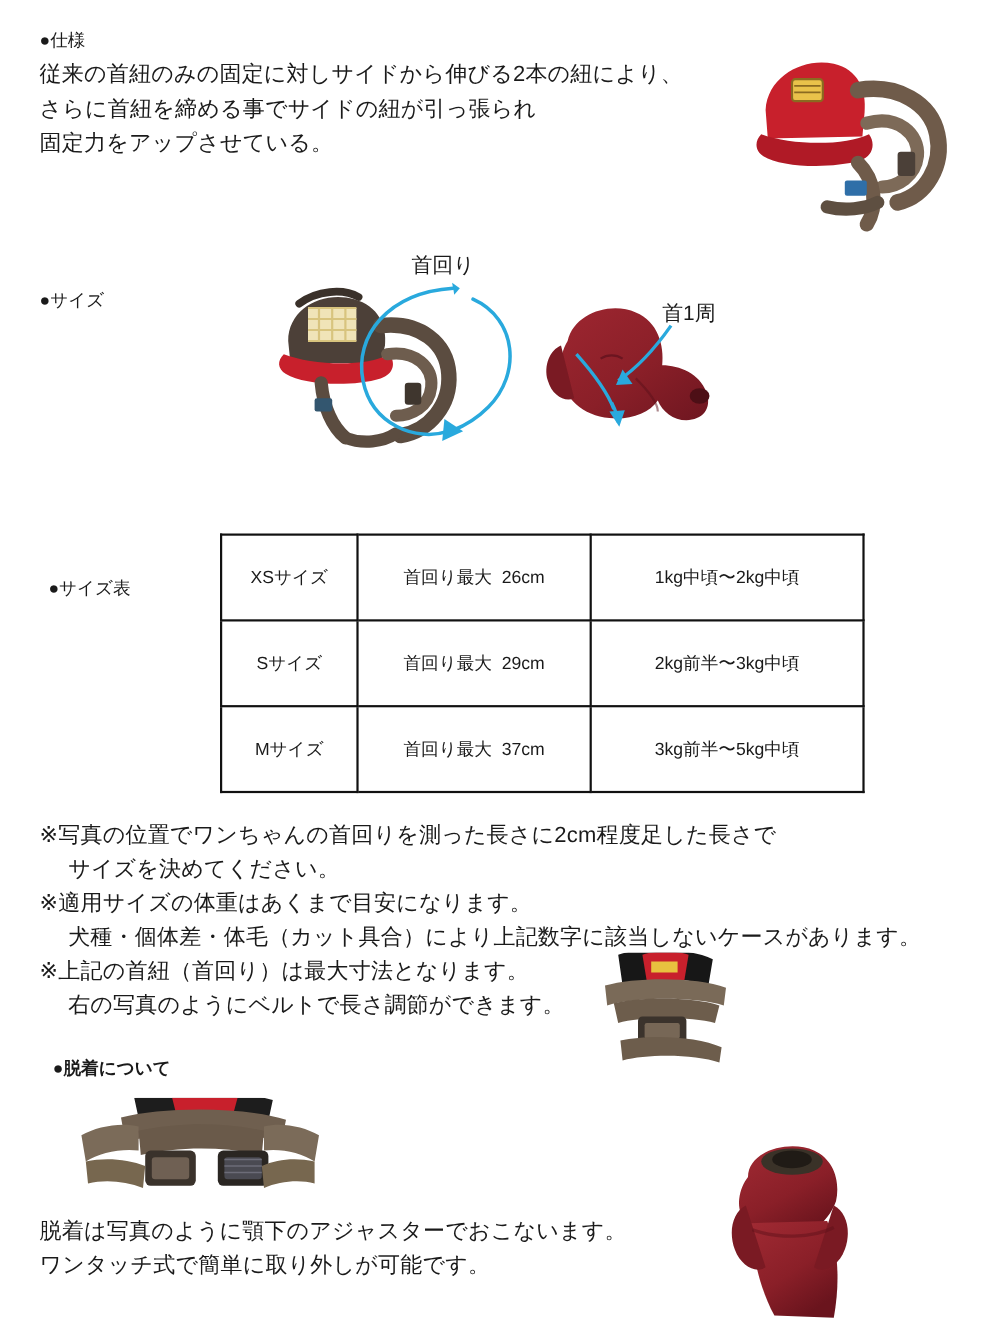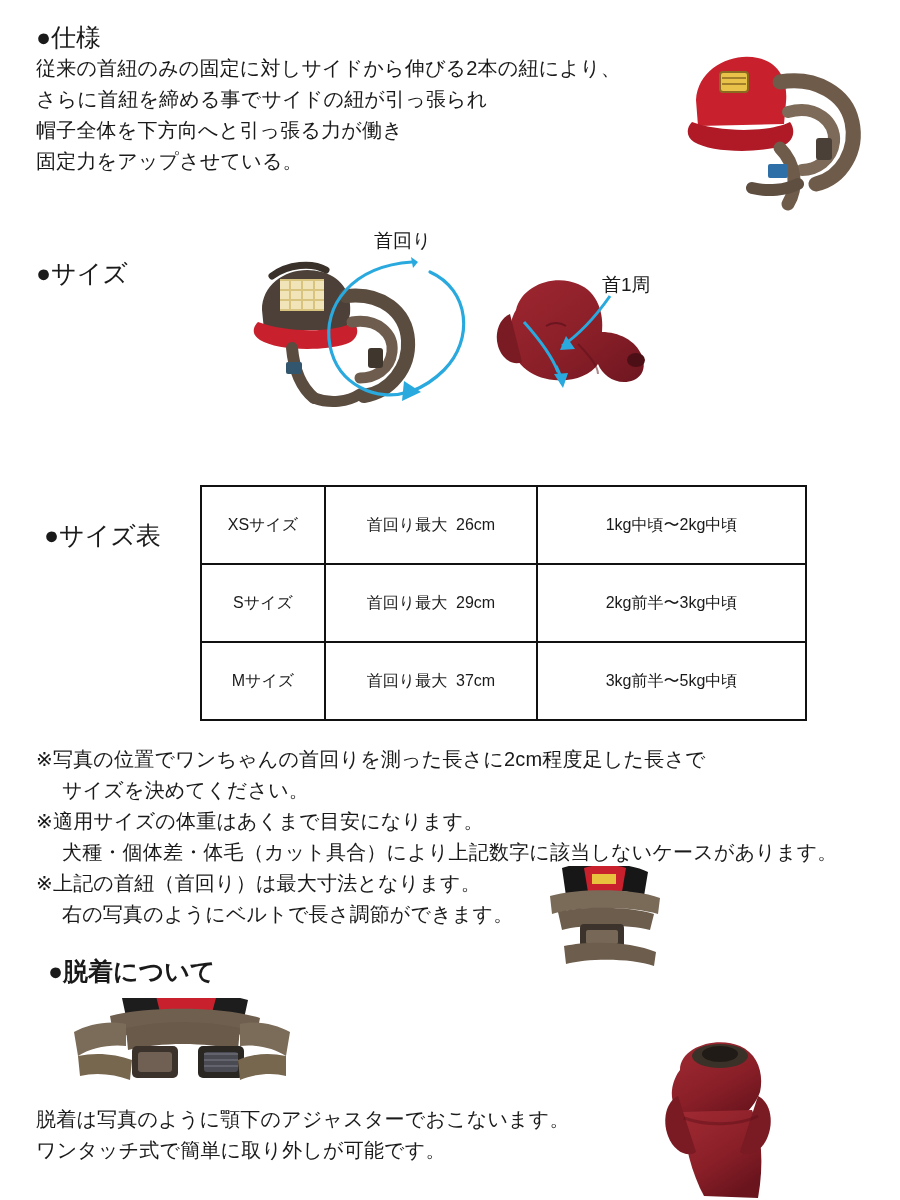--- a/index.html
+++ b/index.html
@@ -24,21 +24,21 @@
 
   
   .block { position: absolute; }
   .line {
     font-size: 20px;
     line-height: 31px;
     white-space: pre;
     letter-spacing: 0.2px;
   }
   .heading {
-    font-size: 25px;
+    font-size: 16px;
     line-height: 31px;
     white-space: pre;
   }
 
   
   #spec-section { left: 36px; top: 22px; width: 680px; }
   #size-label { left: 36px; top: 258px; }
   #sizechart-label { left: 44px; top: 500px; margin-top: 20px; }
   #notes-section { left: 36px; top: 744px; width: 880px; }
   #attach-heading { left: 48px; top: 956px; font-weight: bold; }
@@ -56,21 +56,21 @@
   #size-table td {
     border: 2px solid #111;
     height: 78px;
     font-size: 16px;
     text-align: center;
     vertical-align: middle;
     white-space: pre;
   }
   #size-table td.c0 { width: 124px; }
   #size-table td.c1 { width: 212px; }
-  #size-table td.c2 { width: 269px; }
+  #size-table td.c2 { width: 248px; }
 
   
   .annot {
     position: absolute;
     font-size: 19px;
     white-space: pre;
   }
   #annot-neck { left: 374px; top: 228px; }
   #annot-neck1 { left: 602px; top: 272px; }
 
@@ -97,21 +97,20 @@
 </style>
 </head>
 <body>
 
 <div class="page">
 
   <div class="block" id="spec-section">
     <div class="heading">●仕様</div>
     <div class="line">従来の首紐のみの固定に対しサイドから伸びる2本の紐により、</div>
     <div class="line">さらに首紐を締める事でサイドの紐が引っ張られ</div>
-    <div class="line">帽子全体を下方向へと引っ張る力が働き</div>
     <div class="line">固定力をアップさせている。</div>
   </div>
 
   <div class="block heading" id="size-label">●サイズ</div>
   <div class="annot" id="annot-neck">首回り</div>
   <div class="annot" id="annot-neck1">首1周</div>
 
   <div class="block heading" id="sizechart-label">●サイズ表</div>
 
   <table id="size-table">

